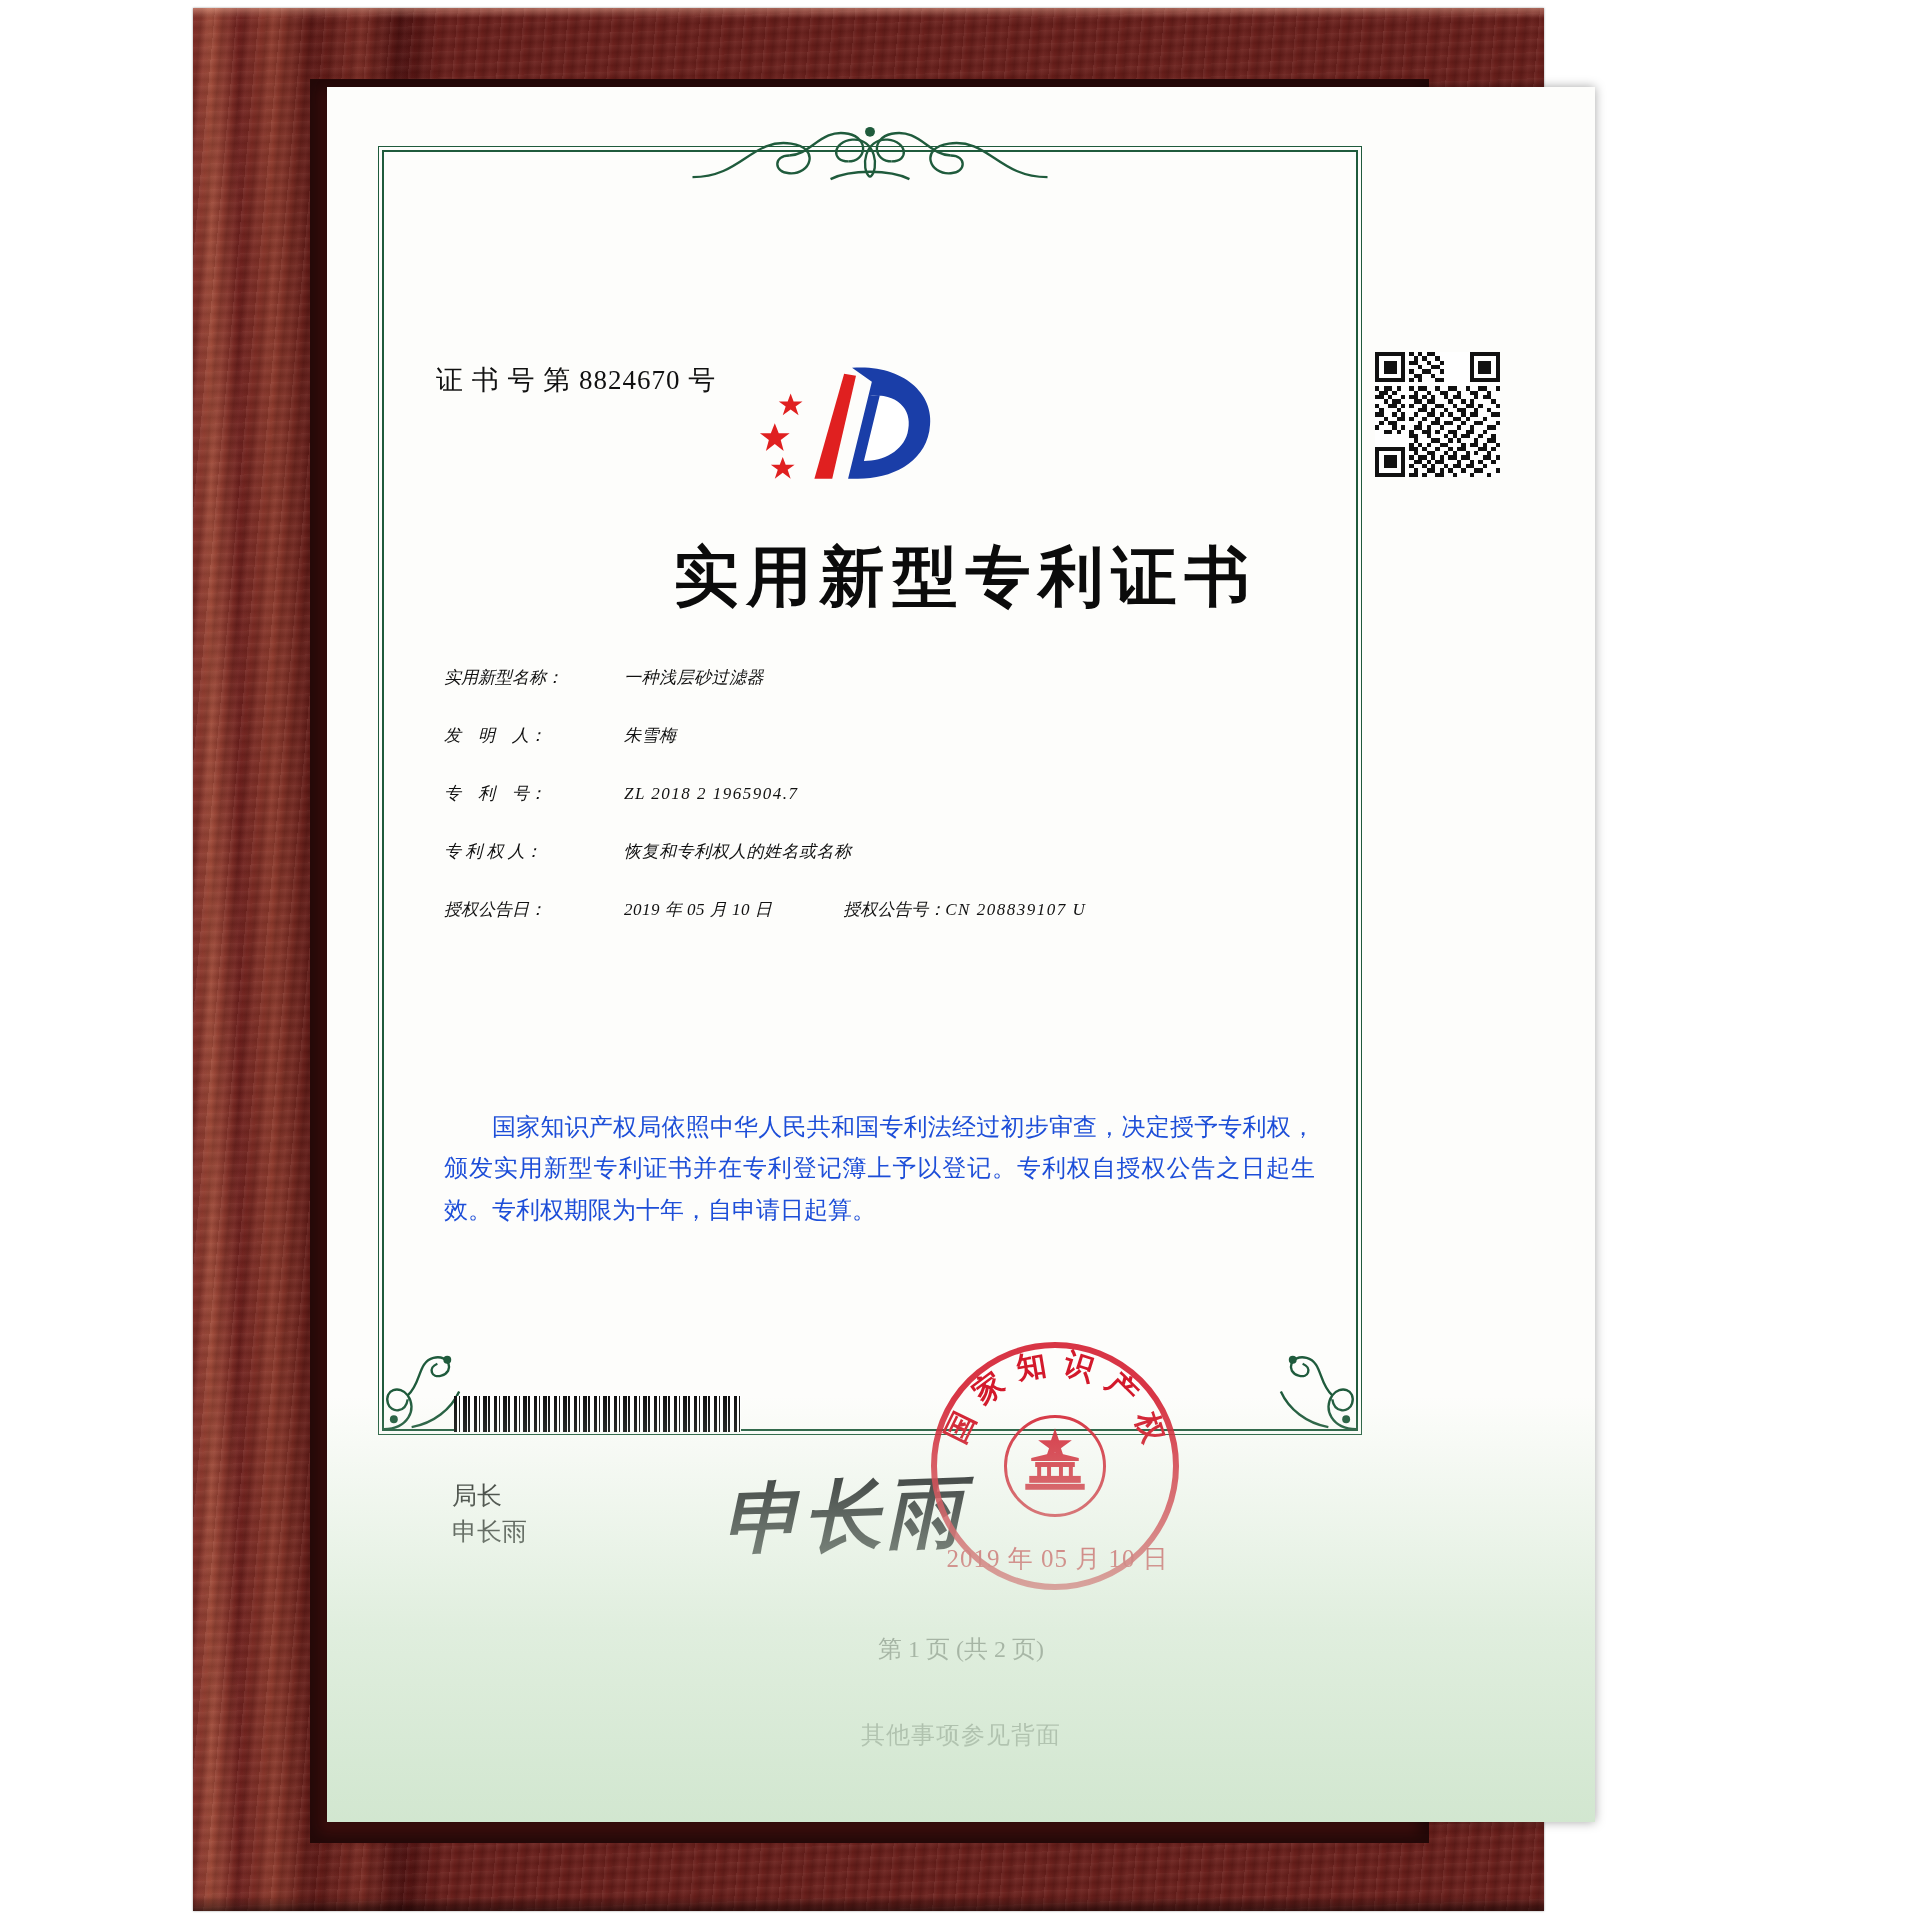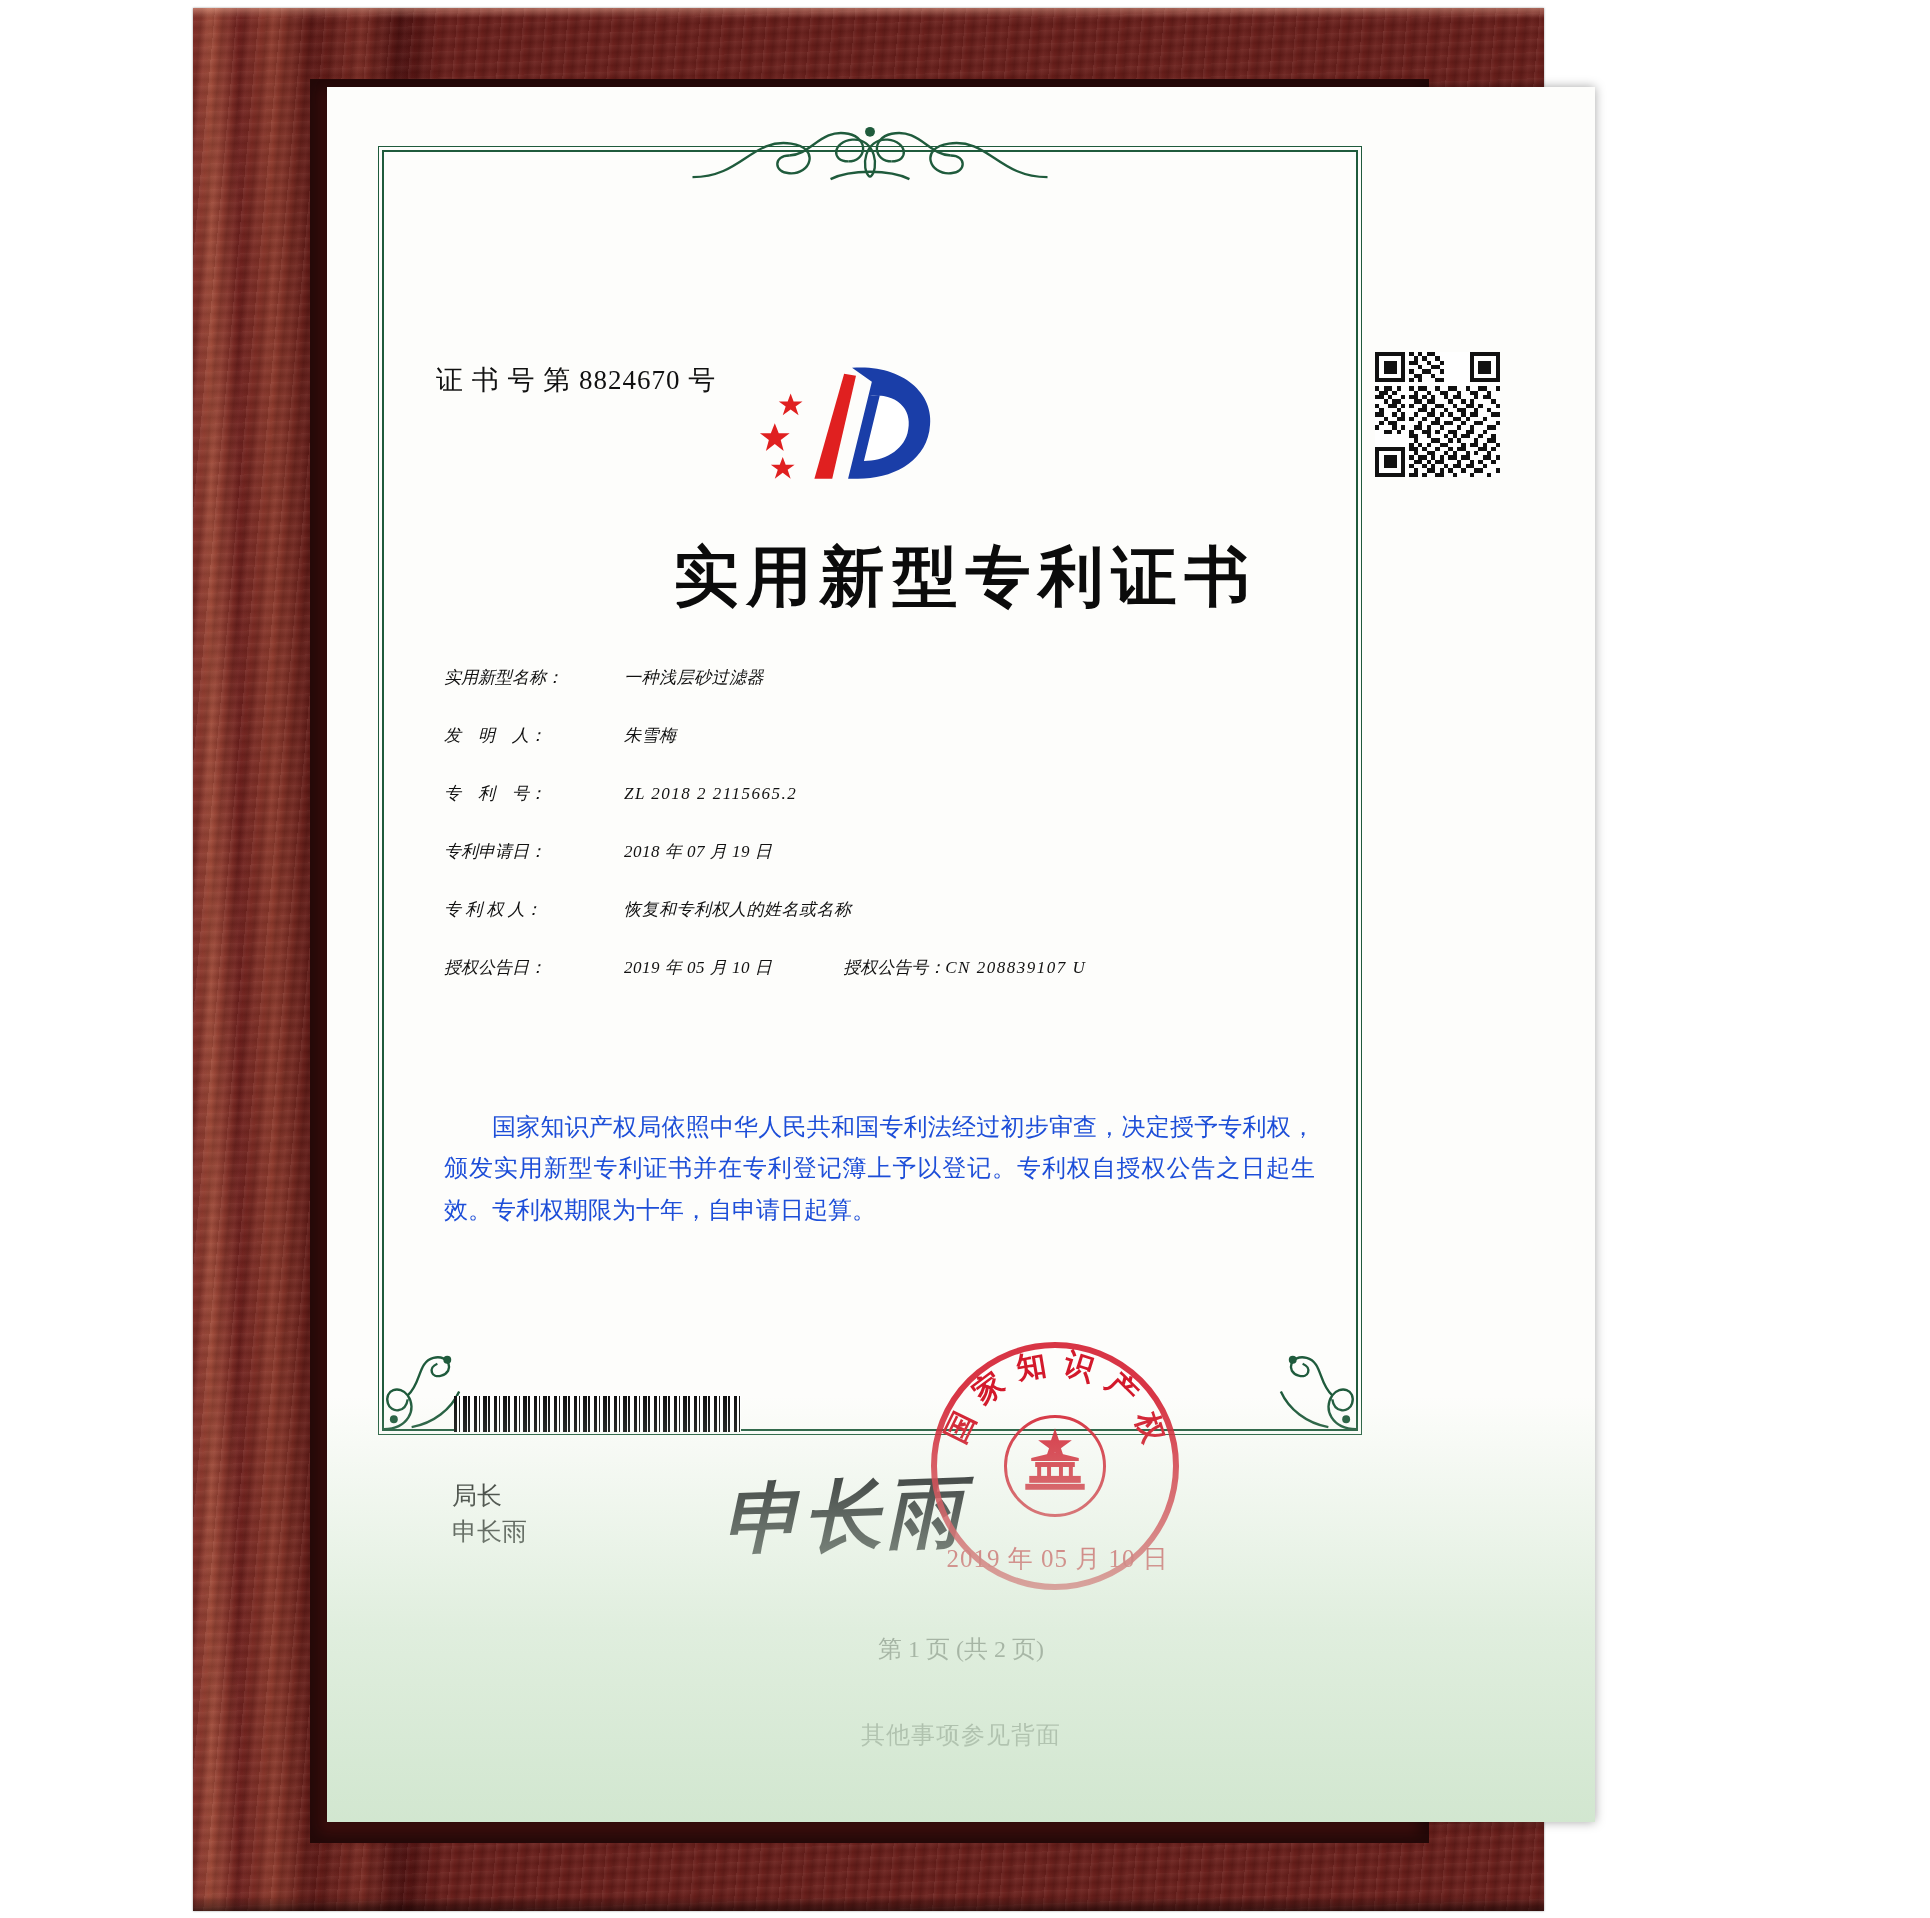--- a/index.html
+++ b/index.html
@@ -580,27 +580,23 @@
       <span class="f-value">一种浅层砂过滤器</span>
     </div>
 
     <div class="field-row">
       <span class="f-label">发　明　人：</span>
       <span class="f-value">朱雪梅</span>
     </div>
 
     <div class="field-row">
       <span class="f-label">专　利　号：</span>
-      <span class="f-value mono">ZL 2018 2 2115665.2</span>
-    </div>
-
-    <div class="field-row">
-      <span class="f-label">专利申请日：</span>
-      <span class="f-value">2018 年 07 月 19 日</span>
-    </div>
+      <span class="f-value mono">ZL 2018 2 1965904.7</span>
+    </div>
+
 
     <div class="field-row">
       <span class="f-label">专 利 权 人：</span>
       <span class="f-value">恢复和专利权人的姓名或名称</span>
     </div>
 
 
     <div class="field-row double">
       <span class="f-label">授权公告日：</span>
       <span class="f-value">2019 年 05 月 10 日</span>

